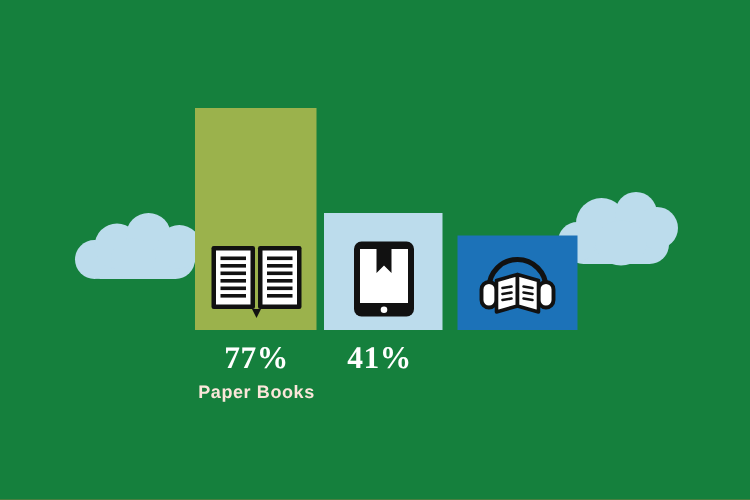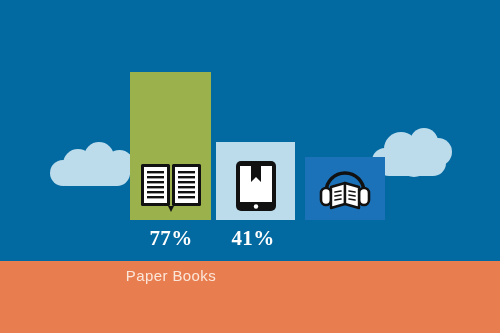--- a/index.html
+++ b/index.html
@@ -10,22 +10,22 @@
   body {
     width: 500px;
     height: 333px;
     overflow: hidden;
     font-family: "Liberation Sans", sans-serif;
     background: #e87e4f;
   }
   #infographic {
     position: relative;
     width: 500px;
-    height: 261px;
-    background: #0369a1;
+    height: 333px;
+    background: #15803d;
   }
 
   
   .cloud {
     position: absolute;
     pointer-events: none;
   }
   .cloud span {
     position: absolute;
     background: #bcdcec;
@@ -67,24 +67,24 @@
   }
   .value {
     font-family: "Liberation Serif", serif;
     font-weight: bold;
     font-size: 21px;
     letter-spacing: 0.3px;
     line-height: 1;
     color: #ffffff;
   }
   .category {
-    margin-top: 19px;
+    margin-top: 6px;
     font-family: "Liberation Sans", sans-serif;
-    font-weight: normal;
-    font-size: 15px;
+    font-weight: bold;
+    font-size: 12px;
     letter-spacing: 0.4px;
     line-height: 1;
     color: #fbe6da;
   }
 </style>
 </head>
 <body>
 
 <div id="infographic">
 

